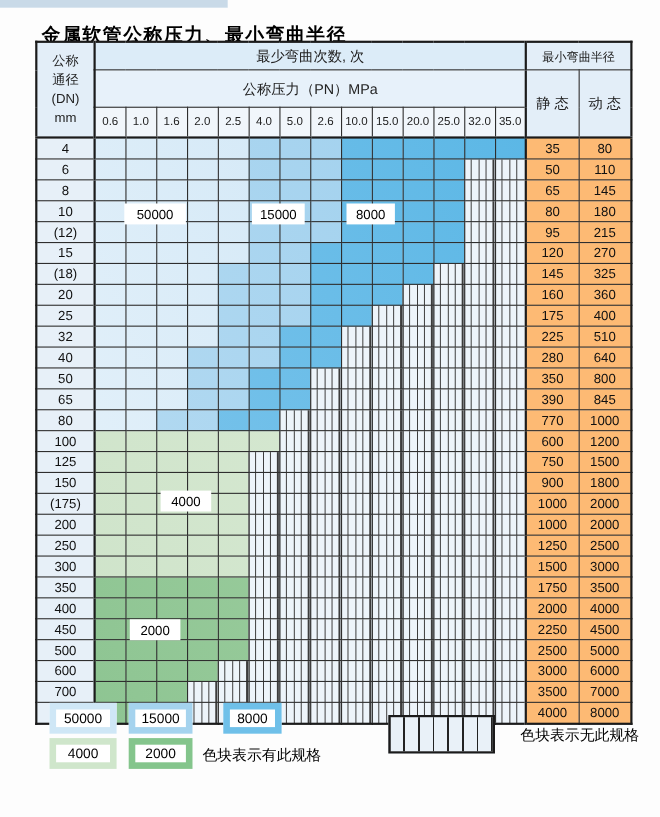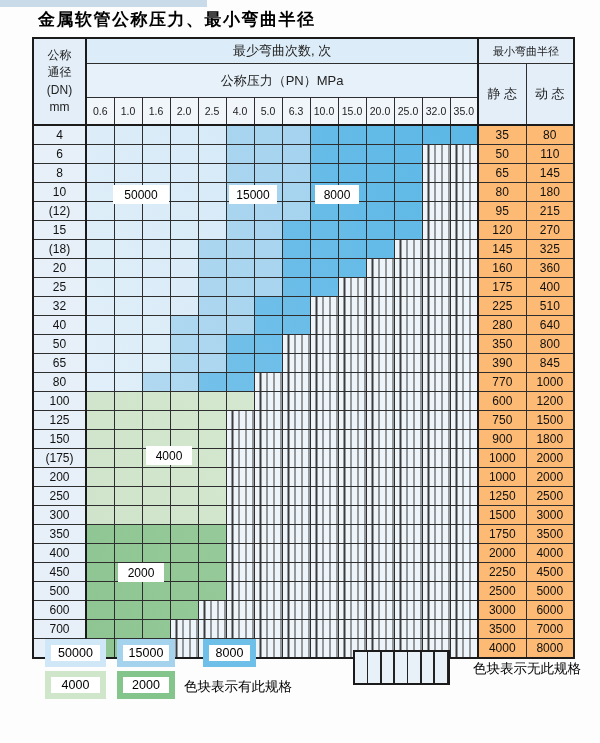--- a/index.html
+++ b/index.html
@@ -3,21 +3,21 @@
 <meta charset="utf-8">
 <style>
   html,body{margin:0;padding:0;}
   body{
     width:600px;height:743px;position:relative;overflow:hidden;
     background:#fdfdfd;
     font-family:"Liberation Sans",sans-serif;color:#111;
   }
   .top-strip{position:absolute;left:0;top:0;width:207px;height:7px;background:#c9dae8;}
   .page-title{
-    position:absolute;left:38px;top:8px;margin:0;
+    position:absolute;left:38px;top:20px;margin:0;
     font-family:"DejaVu Serif",serif;font-weight:bold;font-size:17px;
     letter-spacing:1.5px;color:#000;white-space:nowrap;text-align:right;
   }
   .table-wrap{position:absolute;left:32px;top:37px;width:542px;}
   table{
     border-collapse:collapse;table-layout:fixed;width:541px;
     border:2px solid #1b1b1b;
   }
   th,td{border:1px solid #2e2e2e;padding:0;text-align:center;font-weight:normal;}
   .sep-r{border-right:2px solid #1b1b1b !important;}
@@ -107,21 +107,21 @@
         <th class="h-dynamic" rowspan="2">动 态</th>
       </tr>
       <tr>
           <th class="h-tick">0.6</th>
           <th class="h-tick">1.0</th>
           <th class="h-tick">1.6</th>
           <th class="h-tick">2.0</th>
           <th class="h-tick">2.5</th>
           <th class="h-tick">4.0</th>
           <th class="h-tick">5.0</th>
-          <th class="h-tick">6.3</th>
+          <th class="h-tick">2.6</th>
           <th class="h-tick">10.0</th>
           <th class="h-tick">15.0</th>
           <th class="h-tick">20.0</th>
           <th class="h-tick">25.0</th>
           <th class="h-tick">32.0</th>
           <th class="h-tick sep-r">35.0</th>
         </tr>
     </thead>
     <tbody>
         <tr>

